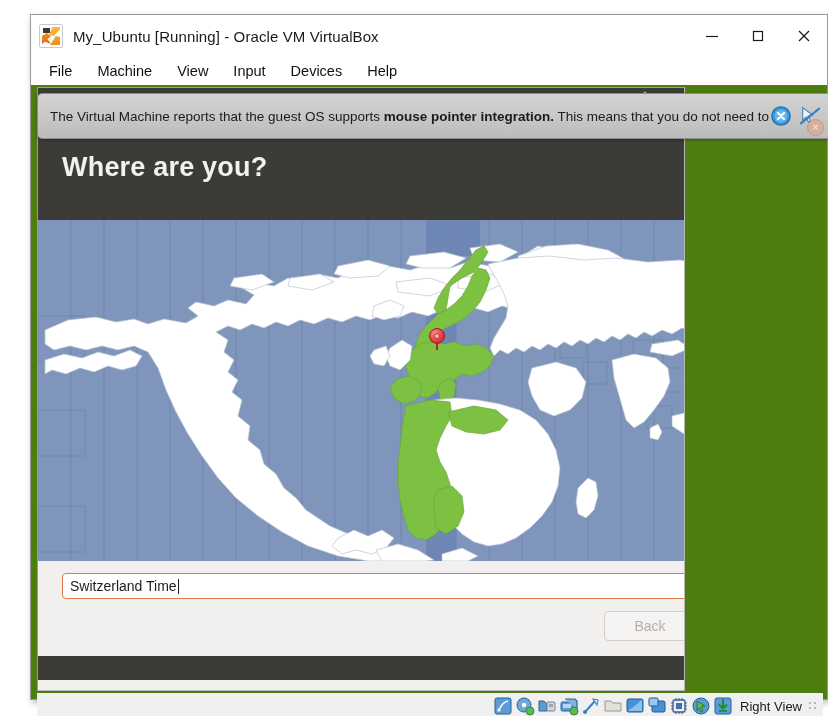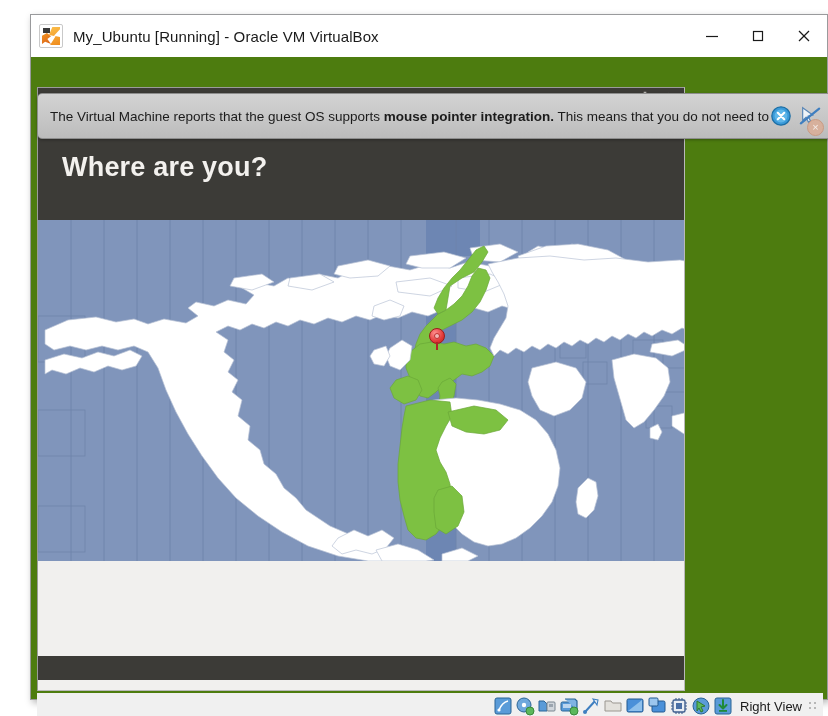--- a/index.html
+++ b/index.html
@@ -213,20 +213,28 @@
       </div>
       <div class="tb-btn">
         <svg width="16" height="16" viewBox="0 0 16 16">
           <line x1="3" y1="3" x2="13" y2="13" stroke="#1a1a1a" stroke-width="1.2"></line>
           <line x1="13" y1="3" x2="3" y2="13" stroke="#1a1a1a" stroke-width="1.2"></line>
         </svg>
       </div>
     </div>
   </div>
 
+  <div class="menubar">
+    <div class="menu-item">File</div>
+    <div class="menu-item">Machine</div>
+    <div class="menu-item">View</div>
+    <div class="menu-item">Input</div>
+    <div class="menu-item">Devices</div>
+    <div class="menu-item">Help</div>
+  </div>
 
   <div id="guest">
 
     <div class="ubuntu-panel">
       <div class="panel-clock">Wed 10:30</div>
       <div class="panel-tray">
         <svg width="14" height="14" viewBox="0 0 16 16">
           <rect x="6.5" y="2" width="3" height="3" fill="#b9b6b1"></rect>
           <rect x="2" y="10" width="3" height="3" fill="#b9b6b1"></rect>
           <rect x="6.5" y="10" width="3" height="3" fill="#b9b6b1"></rect>
@@ -409,20 +417,30 @@
         <path class="land" d="M0 336 L786 336 L786 341 L0 341 Z" opacity="0"></path>
       </svg>
 
       <div class="map-pin">
         <div class="head"></div>
           <div class="hole"></div>
           <div class="needle"></div>
       </div>
     </div>
 
+    <div class="controls">
+      <div class="tz-input">
+        <span>Switzerland Time</span>
+          <span class="caret"></span>
+      </div>
+      <div class="btn-row">
+        <div class="btn disabled">Back</div>
+        <div class="btn primary">Continue</div>
+      </div>
+    </div>
 
     <div class="guest-footer"></div>
 
   </div>
 
   <div id="vm-notification">
     <div class="notif-text"><span>The Virtual Machine reports that the guest OS supports </span><b>mouse pointer integration.</b><span> This means that you do not need to</span></div>
     <div class="notif-icons">
       <svg width="22" height="22" viewBox="0 0 24 24">
         <circle cx="12" cy="12" r="10" fill="#3a9ad9" stroke="#1d6fa5" stroke-width="1.4"></circle>

